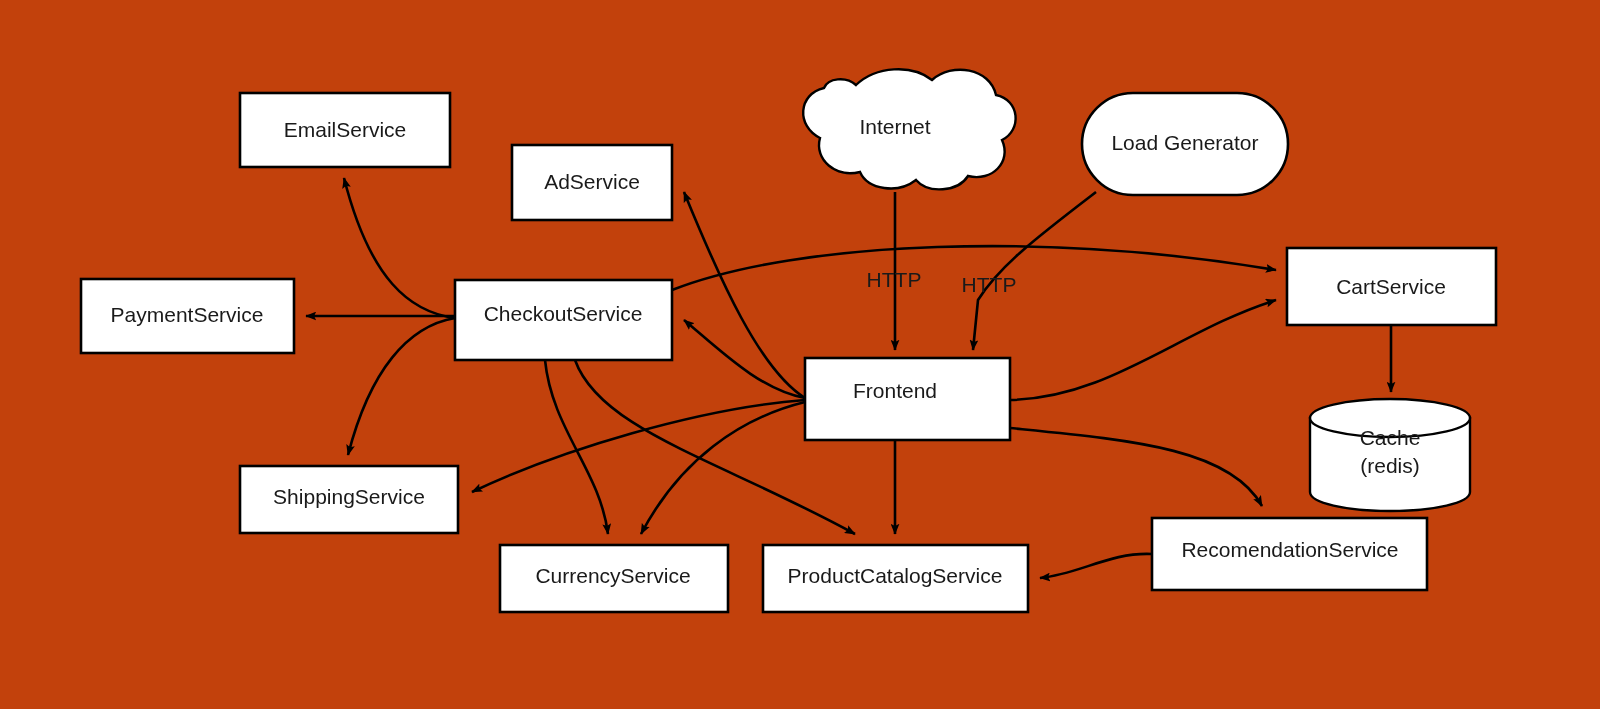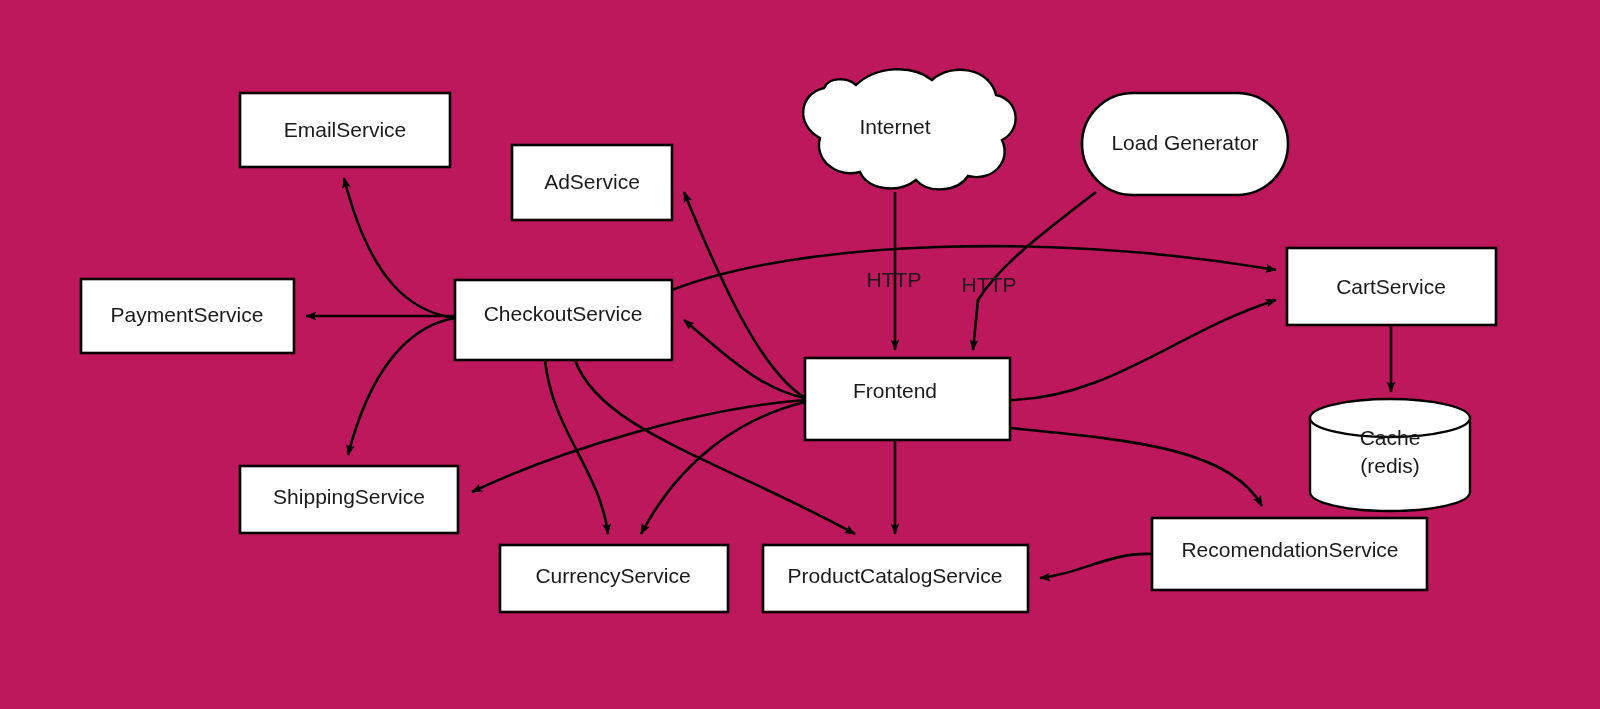--- a/index.html
+++ b/index.html
@@ -4,21 +4,21 @@
 <style>
   html, body {
     margin: 0;
     padding: 0;
     background: #ffffff;
   }
   #canvas {
     position: relative;
     width: 1600px;
     height: 709px;
-    background: #be185d;
+    background: #c2410c;
     font-family: "Liberation Sans", sans-serif;
     overflow: hidden;
   }
   #diagram-svg {
     position: absolute;
     top: 0;
     left: 0;
     width: 1600px;
     height: 709px;
   }

